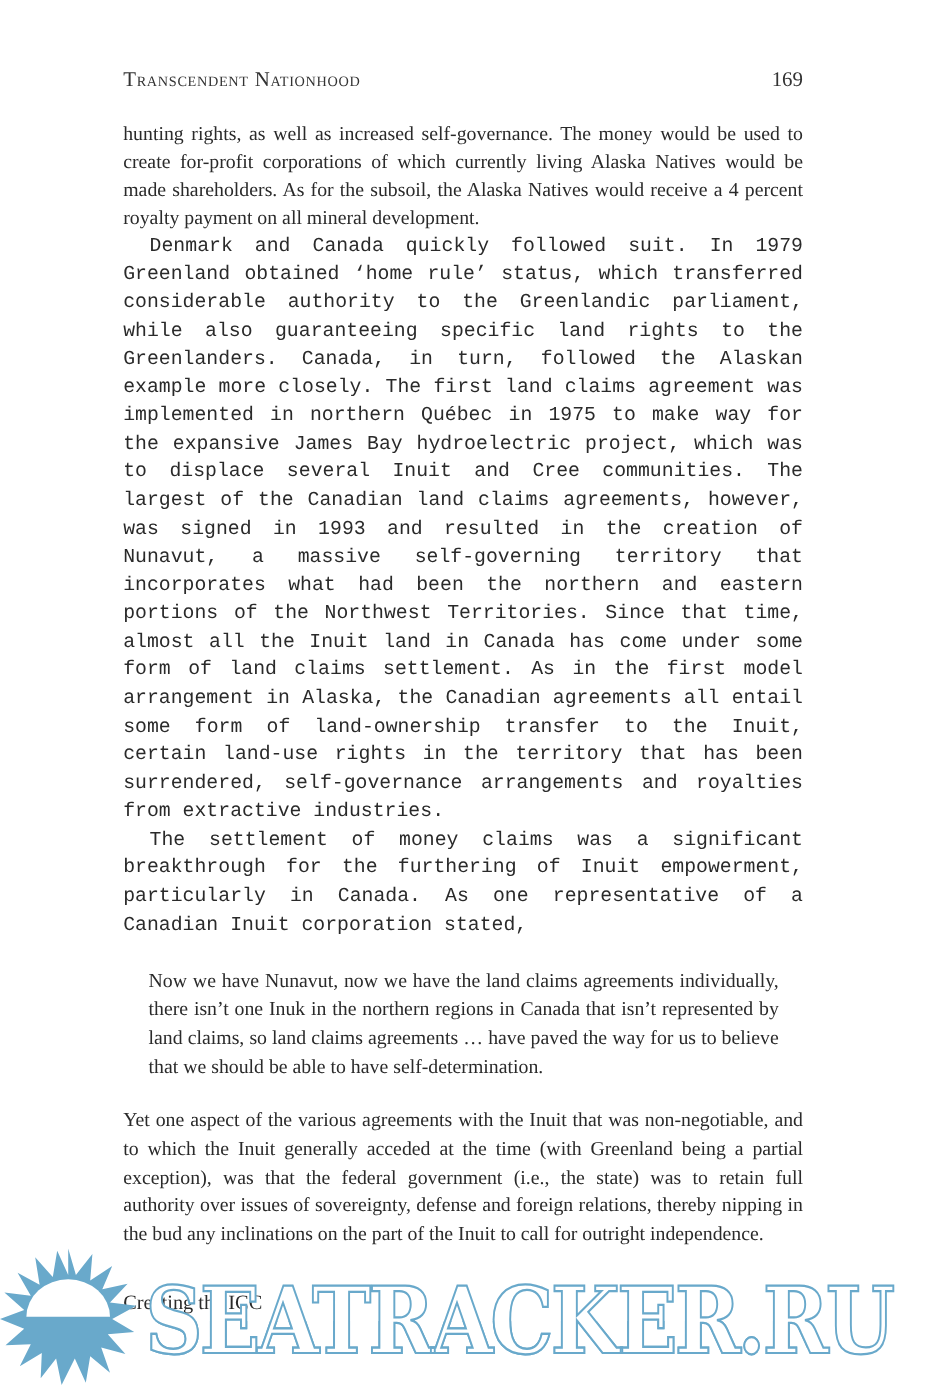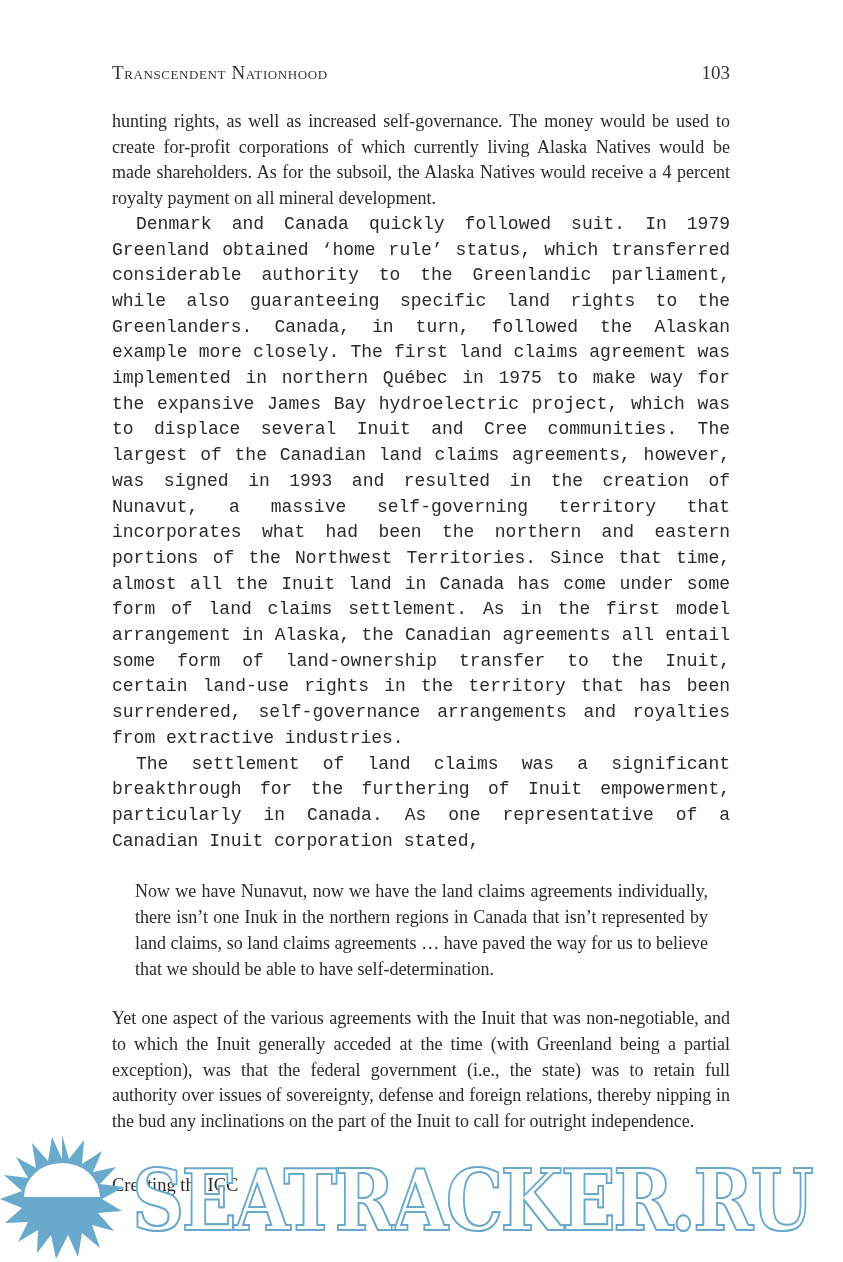--- a/index.html
+++ b/index.html
@@ -43,27 +43,27 @@
     background: linear-gradient(to bottom, transparent 0, transparent 50%, #69a9cb 50%, #69a9cb 100%);
     -webkit-background-clip: text; background-clip: text;
     white-space: nowrap;
   }
 </style>
 </head>
 <body>
 
 <div class="running-head">
   <div class="rh-title">Transcendent Nationhood</div>
-  <div class="rh-page">103</div>
+  <div class="rh-page">169</div>
 </div>
 
 <div class="text-block">
   <p>hunting rights, as well as increased self-governance. The money would be used to create for-profit corporations of which currently living Alaska Natives would be made shareholders. As for the subsoil, the Alaska Natives would receive a 4 percent royalty payment on all mineral development.</p>
   <p class="indent">Denmark and Canada quickly followed suit. In 1979 Greenland obtained ‘home rule’ status, which transferred considerable authority to the Greenlandic parliament, while also guaranteeing specific land rights to the Greenlanders. Canada, in turn, followed the Alaskan example more closely. The first land claims agreement was implemented in northern Québec in 1975 to make way for the expansive James Bay hydroelectric project, which was to displace several Inuit and Cree communities. The largest of the Canadian land claims agreements, however, was signed in 1993 and resulted in the creation of Nunavut, a massive self-governing territory that incorporates what had been the northern and eastern portions of the Northwest Territories. Since that time, almost all the Inuit land in Canada has come under some form of land claims settlement. As in the first model arrangement in Alaska, the Canadian agreements all entail some form of land-ownership transfer to the Inuit, certain land-use rights in the territory that has been surrendered, self-governance arrangements and royalties from extractive industries.</p>
-  <p class="indent">The settlement of land claims was a significant breakthrough for the furthering of Inuit empowerment, particularly in Canada. As one representative of a Canadian Inuit corporation stated,</p>
+  <p class="indent">The settlement of money claims was a significant breakthrough for the furthering of Inuit empowerment, particularly in Canada. As one representative of a Canadian Inuit corporation stated,</p>
   <blockquote>
     <p>Now we have Nunavut, now we have the land claims agreements individually, there isn’t one Inuk in the northern regions in Canada that isn’t represented by land claims, so land claims agreements … have paved the way for us to believe that we should be able to have self-determination.</p>
   </blockquote>
   <p class="after-quote">Yet one aspect of the various agreements with the Inuit that was non-negotiable, and to which the Inuit generally acceded at the time (with Greenland being a partial exception), was that the federal government (i.e., the state) was to retain full authority over issues of sovereignty, defense and foreign relations, thereby nipping in the bud any inclinations on the part of the Inuit to call for outright independence.</p>
   <h3>Creating the ICC</h3>
 </div>
 
 <div class="watermark">
   <svg width="130" height="127" viewBox="0 0 130 127" style="position:absolute;left:0;top:0;">
     <g transform="translate(62,62)">

